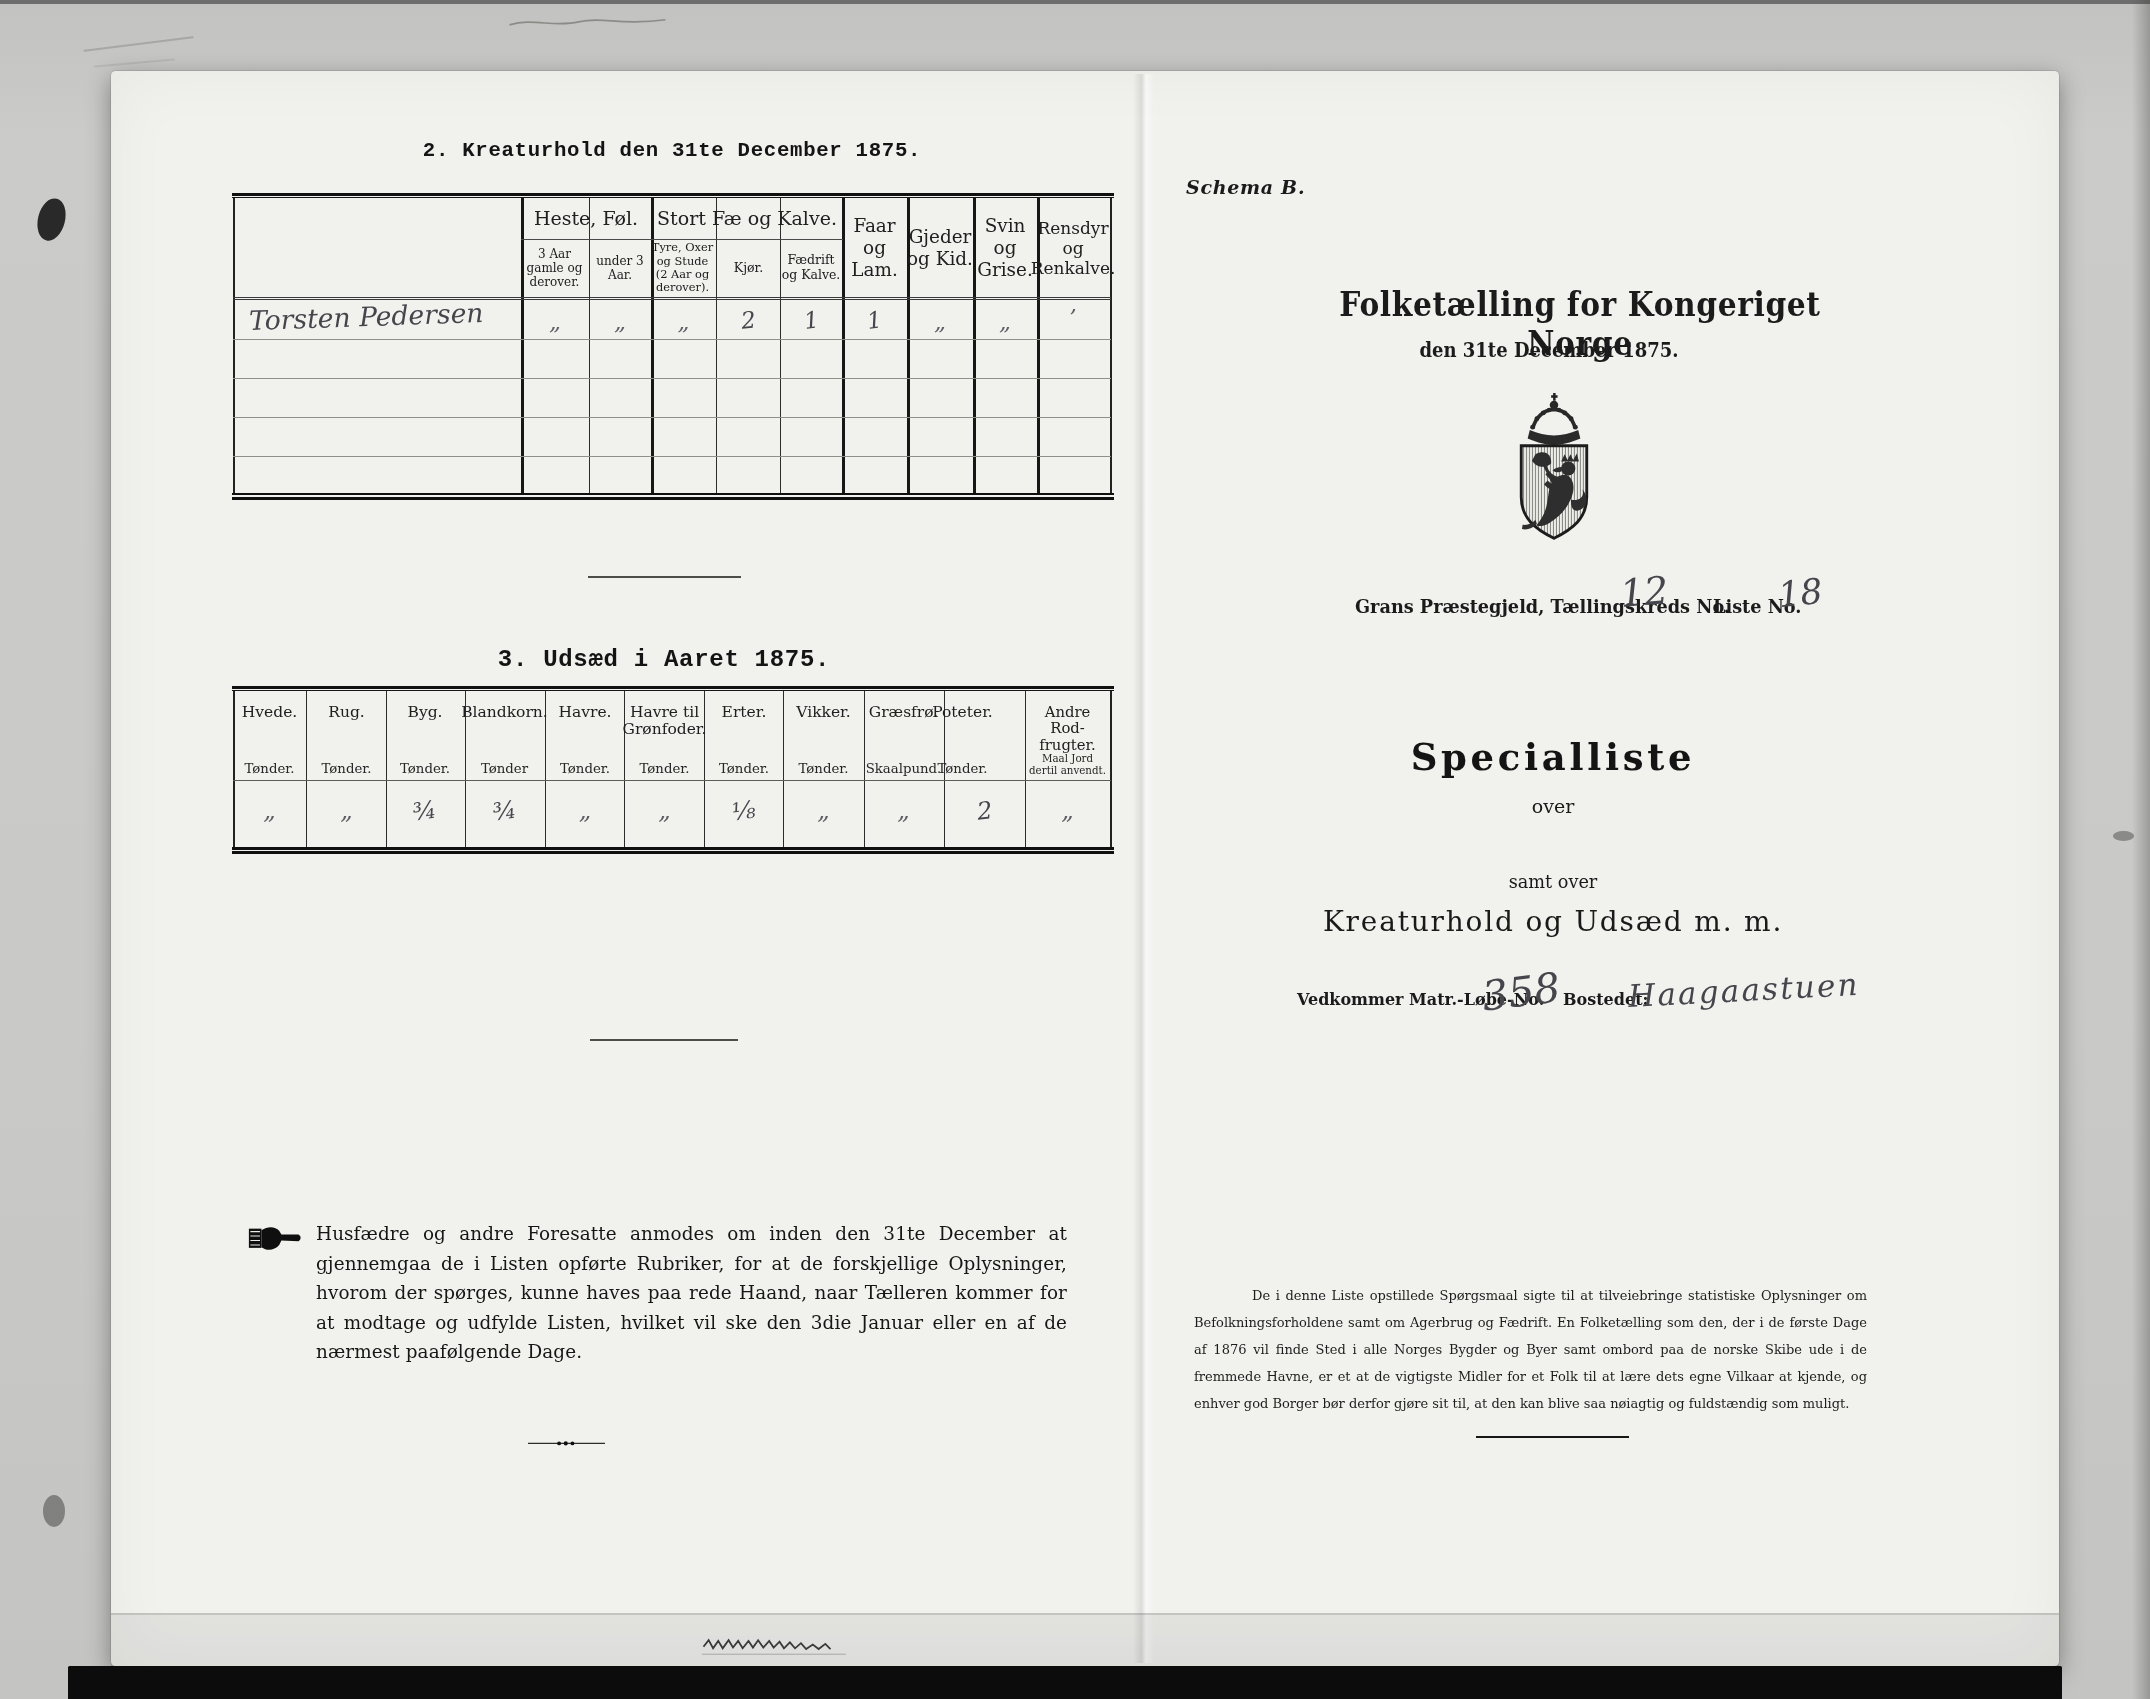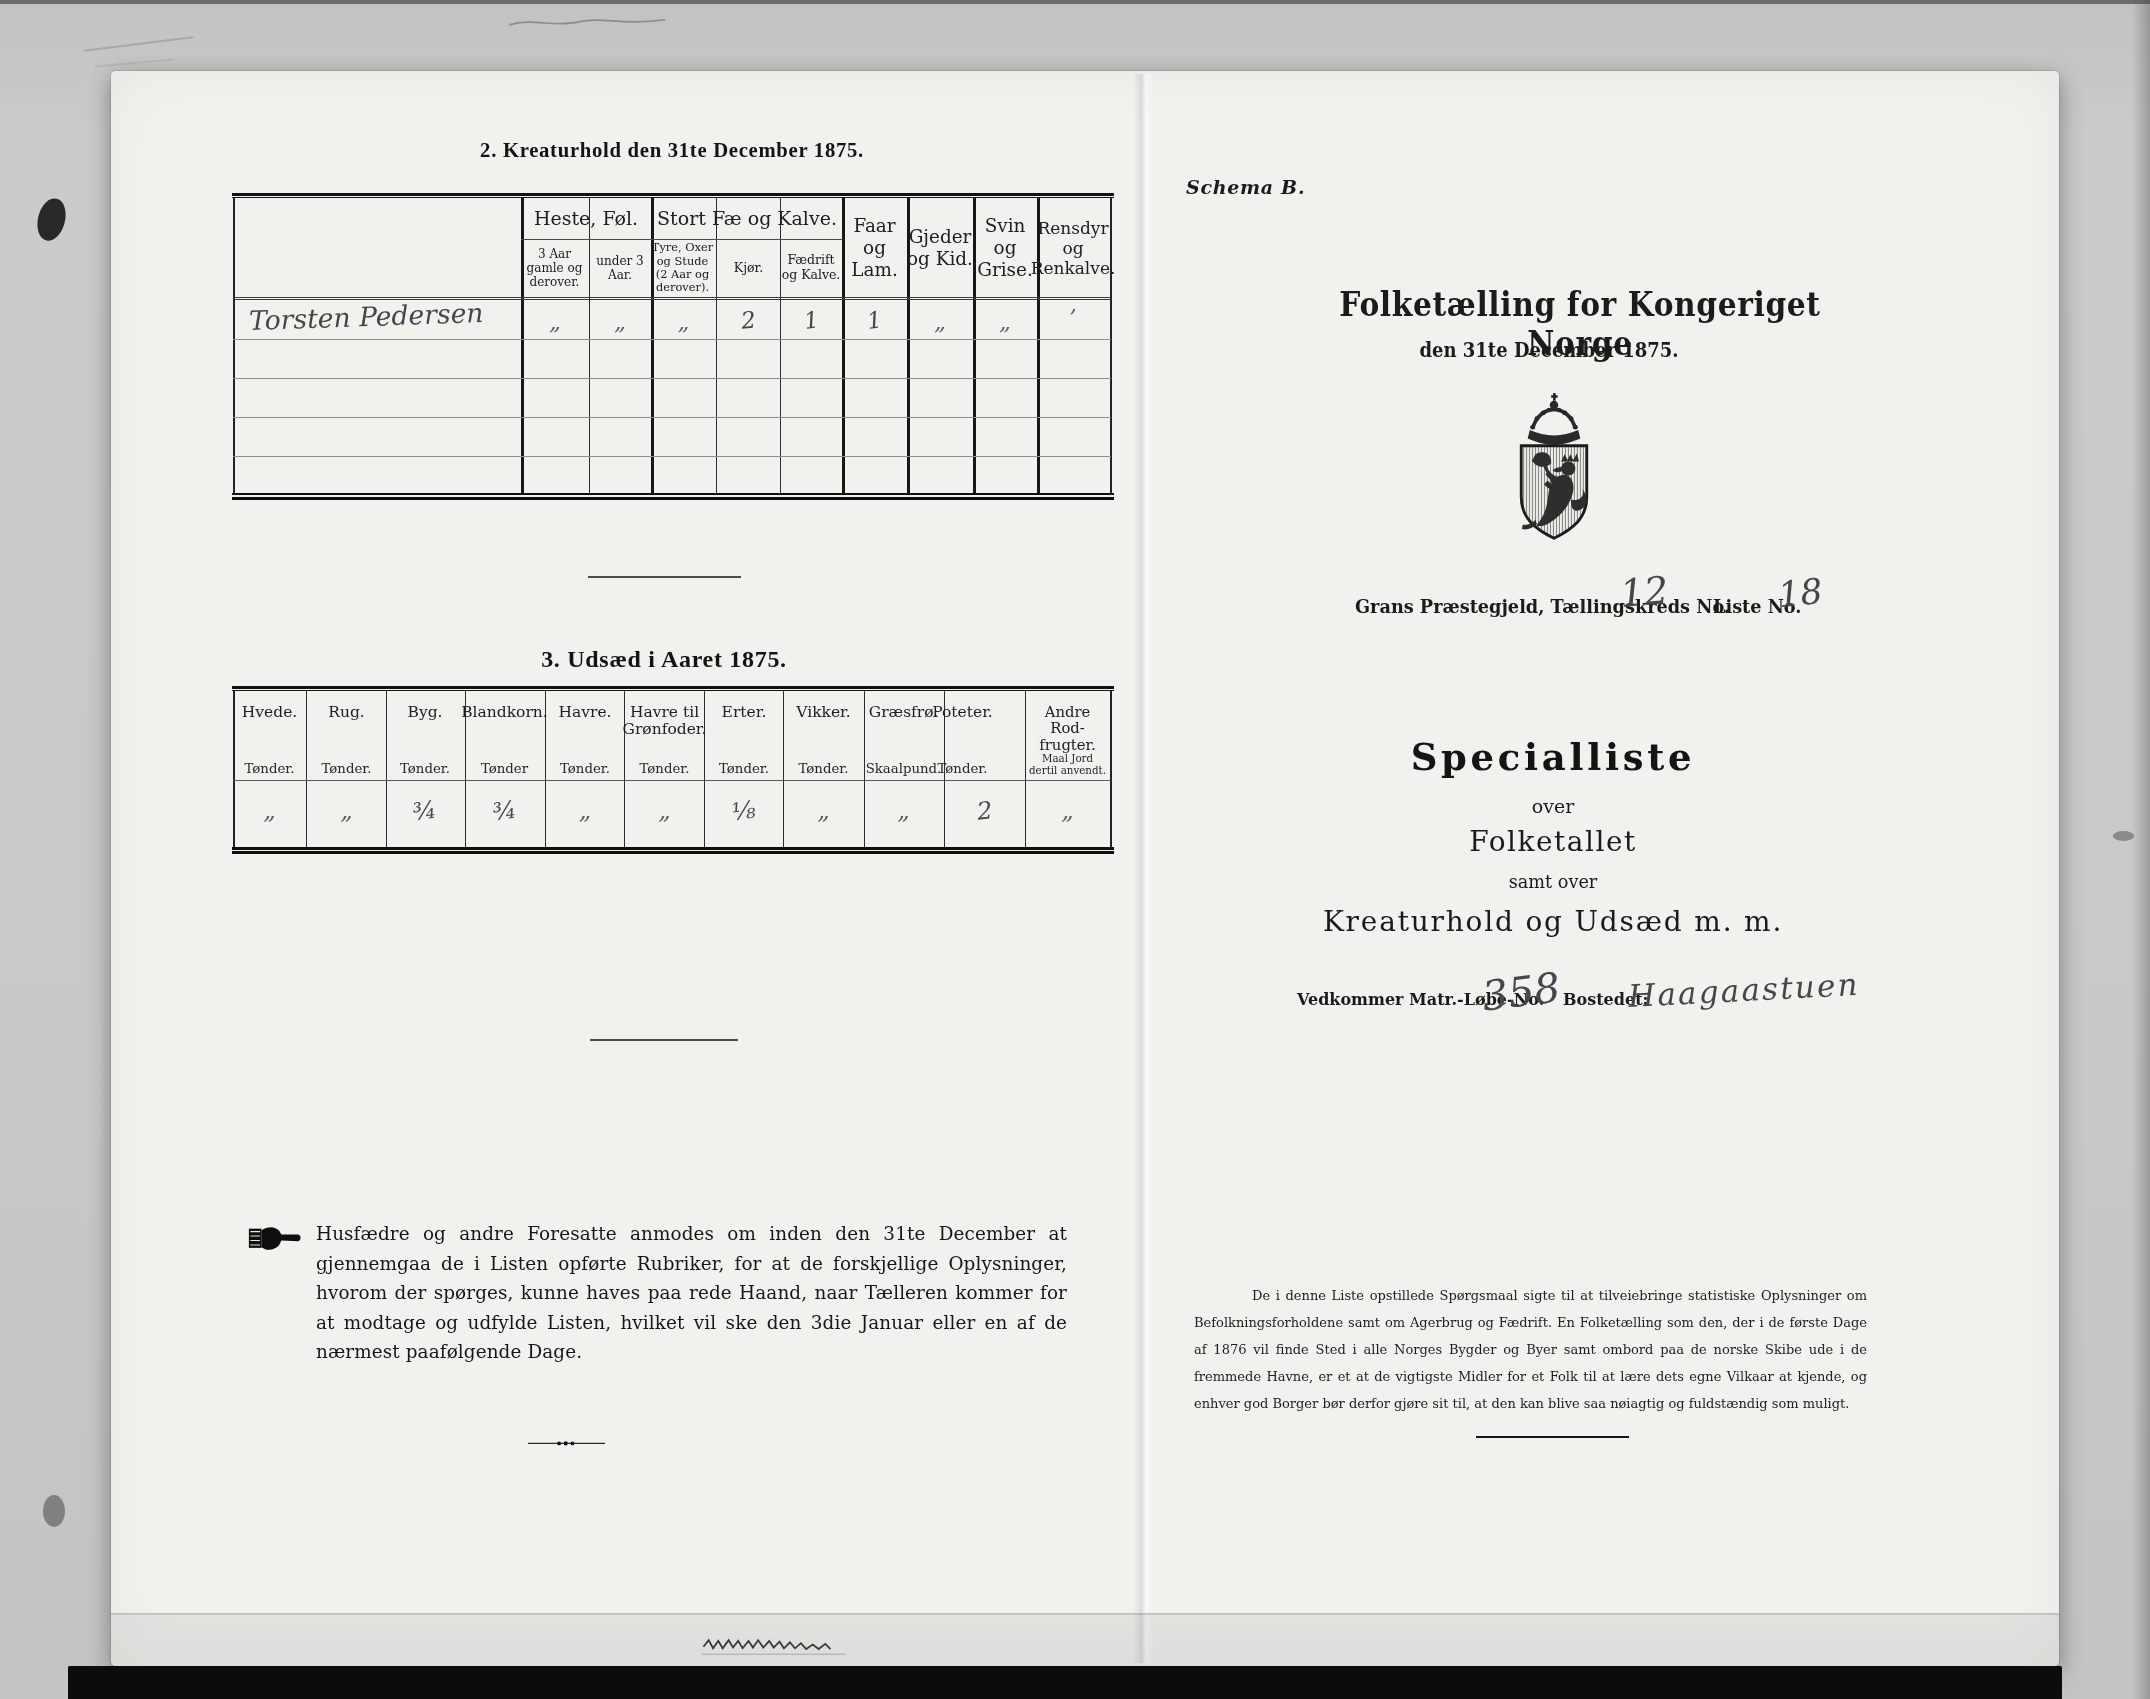--- a/index.html
+++ b/index.html
@@ -24,21 +24,21 @@
   .bottom-strip{position:absolute; left:68px; bottom:0; width:1994px; height:34px; background:#0c0c0c; border-radius:1.5px 1.5px 0 0;}
   .scuff{position:absolute; border-radius:50%;}
   .scuff.s1{left:38px; top:198px; width:26.6px; height:43px; background:#1b1b1b; transform:rotate(14deg); opacity:.92;}
   .scuff.s2{left:43px; top:1495px; width:22px; height:32px; background:#3b3b39; opacity:.5;}
   .scuff.s3{left:2113px; top:831px; width:20.7px; height:9.6px; background:#555; opacity:.55;}
   .corner-streak{position:absolute; background:rgba(90,90,88,.28); height:2.2px; border-radius:1.5px;}
   .corner-streak.c1{left:83px; top:43px; width:111px; transform:rotate(-7deg);}
   .corner-streak.c2{left:94px; top:62px; width:81px; transform:rotate(-5deg); opacity:.5;}
 
   
-  .grot{font-family:Liberation Serif, serif; font-weight:700; color:#141414;}
+  .grot{font-family:Liberation Mono, monospace; font-weight:700; color:#141414;}
   .serifb{font-weight:700; color:#1b1b1b;}
   .cond{transform:scaleX(.9); transform-origin:center;}
   .hw{font-style:italic; color:#45454c; font-family:"DejaVu Serif", serif;}
   .center{text-align:center;}
   .abs{position:absolute;}
 
   
   .tbl{position:absolute; left:233px; top:193px; width:878px; height:307px;}
   .tbl .toprule{position:absolute; left:-1.5px; top:0; width:882px; height:5.2px;
     background:linear-gradient(180deg,#111 0 3px, transparent 3px 3.7px, #161616 3.7px 5.2px);}
@@ -349,21 +349,20 @@
     </g>
   </svg>
 
   <div class="district" style="left:1355px; top:596px;">Grans Præstegjeld,  Tællingskreds No.</div>
   <div class="abs hw" style="left:1620px; top:570px; font-size:38px; transform:rotate(-5deg);">12</div>
   <div class="district" style="left:1713px; top:596px;">Liste No.</div>
   <div class="abs hw" style="left:1778px; top:573px; font-size:35px; transform:rotate(-6deg);">18</div>
 
   <div class="h-spec center">Specialliste</div>
   <div class="h-over center">over</div>
-  <div class="h-folk center">Folketallet</div>
   <div class="h-samt center">samt over</div>
   <div class="h-kreat center">Kreaturhold og Udsæd m. m.</div>
 
   <div class="ved" style="left:1297px; top:990px;">Vedkommer Matr.-Løbe-No.</div>
   <div class="abs hw" style="left:1482px; top:968px; font-size:41px; transform:rotate(-7deg);">358</div>
   <div class="ved" style="left:1563px; top:990px;">Bostedet:</div>
   <div class="abs hw" style="left:1628px; top:972px; font-size:31px; letter-spacing:2.2px; transform:rotate(-3deg);">Haagaastuen</div>
 
   <div class="info-text">De i denne Liste opstillede Spørgsmaal sigte til at tilveiebringe statistiske Oplysninger om Befolkningsforholdene samt om Agerbrug og Fædrift.  En Folketælling som den, der i de første Dage af 1876 vil finde Sted i alle Norges Bygder og Byer samt ombord paa de norske Skibe ude i de fremmede Havne, er et at de vigtigste Midler for et Folk til at lære dets egne Vilkaar at kjende, og enhver god Borger bør derfor gjøre sit til, at den kan blive saa nøiagtig og fuldstændig som muligt.</div>
   <div class="end-rule"></div>

